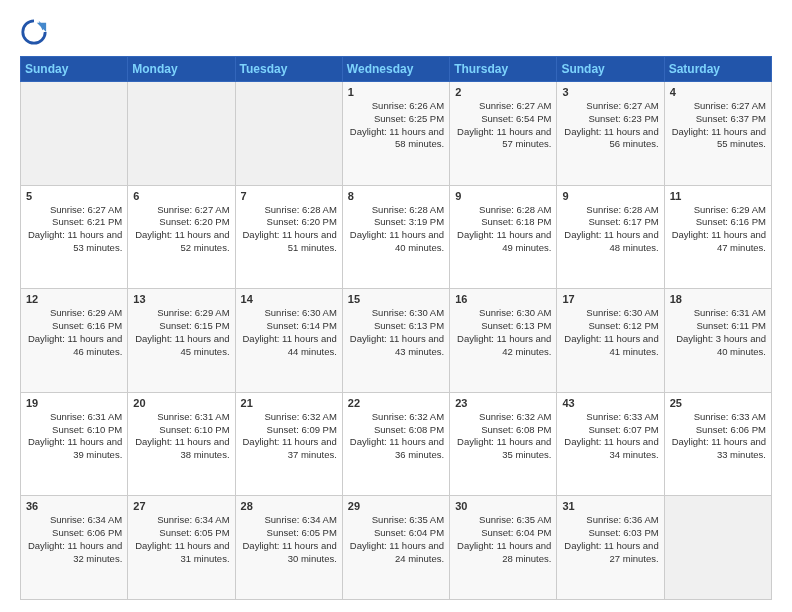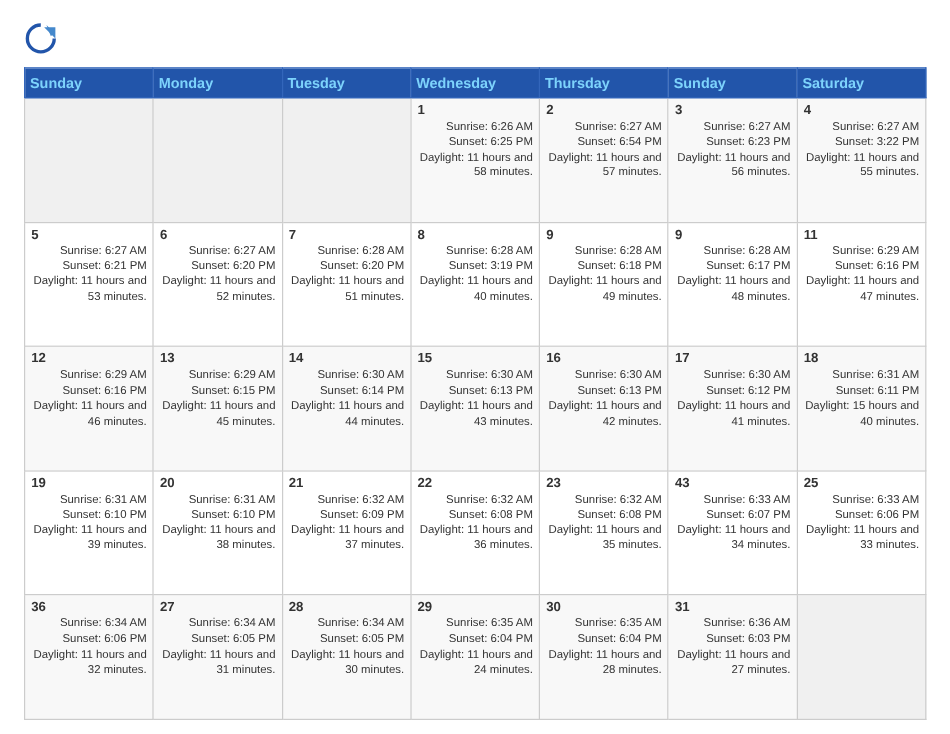--- a/index.html
+++ b/index.html
@@ -146,21 +146,21 @@
           <td>
             <span class="day-number">2</span>
             <div class="cell-content"><span>Sunrise: 6:27 AM</span><br><span>Sunset: 6:54 PM</span><br><span>Daylight: 11 hours and 57 minutes.</span></div>
           </td>
           <td>
             <span class="day-number">3</span>
             <div class="cell-content"><span>Sunrise: 6:27 AM</span><br><span>Sunset: 6:23 PM</span><br><span>Daylight: 11 hours and 56 minutes.</span></div>
           </td>
           <td>
             <span class="day-number">4</span>
-            <div class="cell-content"><span>Sunrise: 6:27 AM</span><br><span>Sunset: 3:22 PM</span><br><span>Daylight: 11 hours and 55 minutes.</span></div>
+            <div class="cell-content"><span>Sunrise: 6:27 AM</span><br><span>Sunset: 6:37 PM</span><br><span>Daylight: 11 hours and 55 minutes.</span></div>
           </td>
         </tr>
         <tr>
           <td>
             <span class="day-number">5</span>
             <div class="cell-content"><span>Sunrise: 6:27 AM</span><br><span>Sunset: 6:21 PM</span><br><span>Daylight: 11 hours and 53 minutes.</span></div>
           </td>
           <td>
             <span class="day-number">6</span>
             <div class="cell-content"><span>Sunrise: 6:27 AM</span><br><span>Sunset: 6:20 PM</span><br><span>Daylight: 11 hours and 52 minutes.</span></div>
@@ -206,21 +206,21 @@
           <td>
             <span class="day-number">16</span>
             <div class="cell-content"><span>Sunrise: 6:30 AM</span><br><span>Sunset: 6:13 PM</span><br><span>Daylight: 11 hours and 42 minutes.</span></div>
           </td>
           <td>
             <span class="day-number">17</span>
             <div class="cell-content"><span>Sunrise: 6:30 AM</span><br><span>Sunset: 6:12 PM</span><br><span>Daylight: 11 hours and 41 minutes.</span></div>
           </td>
           <td>
             <span class="day-number">18</span>
-            <div class="cell-content"><span>Sunrise: 6:31 AM</span><br><span>Sunset: 6:11 PM</span><br><span>Daylight: 15 hours and 40 minutes.</span></div>
+            <div class="cell-content"><span>Sunrise: 6:31 AM</span><br><span>Sunset: 6:11 PM</span><br><span>Daylight: 3 hours and 40 minutes.</span></div>
           </td>
         </tr>
         <tr>
           <td>
             <span class="day-number">19</span>
             <div class="cell-content"><span>Sunrise: 6:31 AM</span><br><span>Sunset: 6:10 PM</span><br><span>Daylight: 11 hours and 39 minutes.</span></div>
           </td>
           <td>
             <span class="day-number">20</span>
             <div class="cell-content"><span>Sunrise: 6:31 AM</span><br><span>Sunset: 6:10 PM</span><br><span>Daylight: 11 hours and 38 minutes.</span></div>

